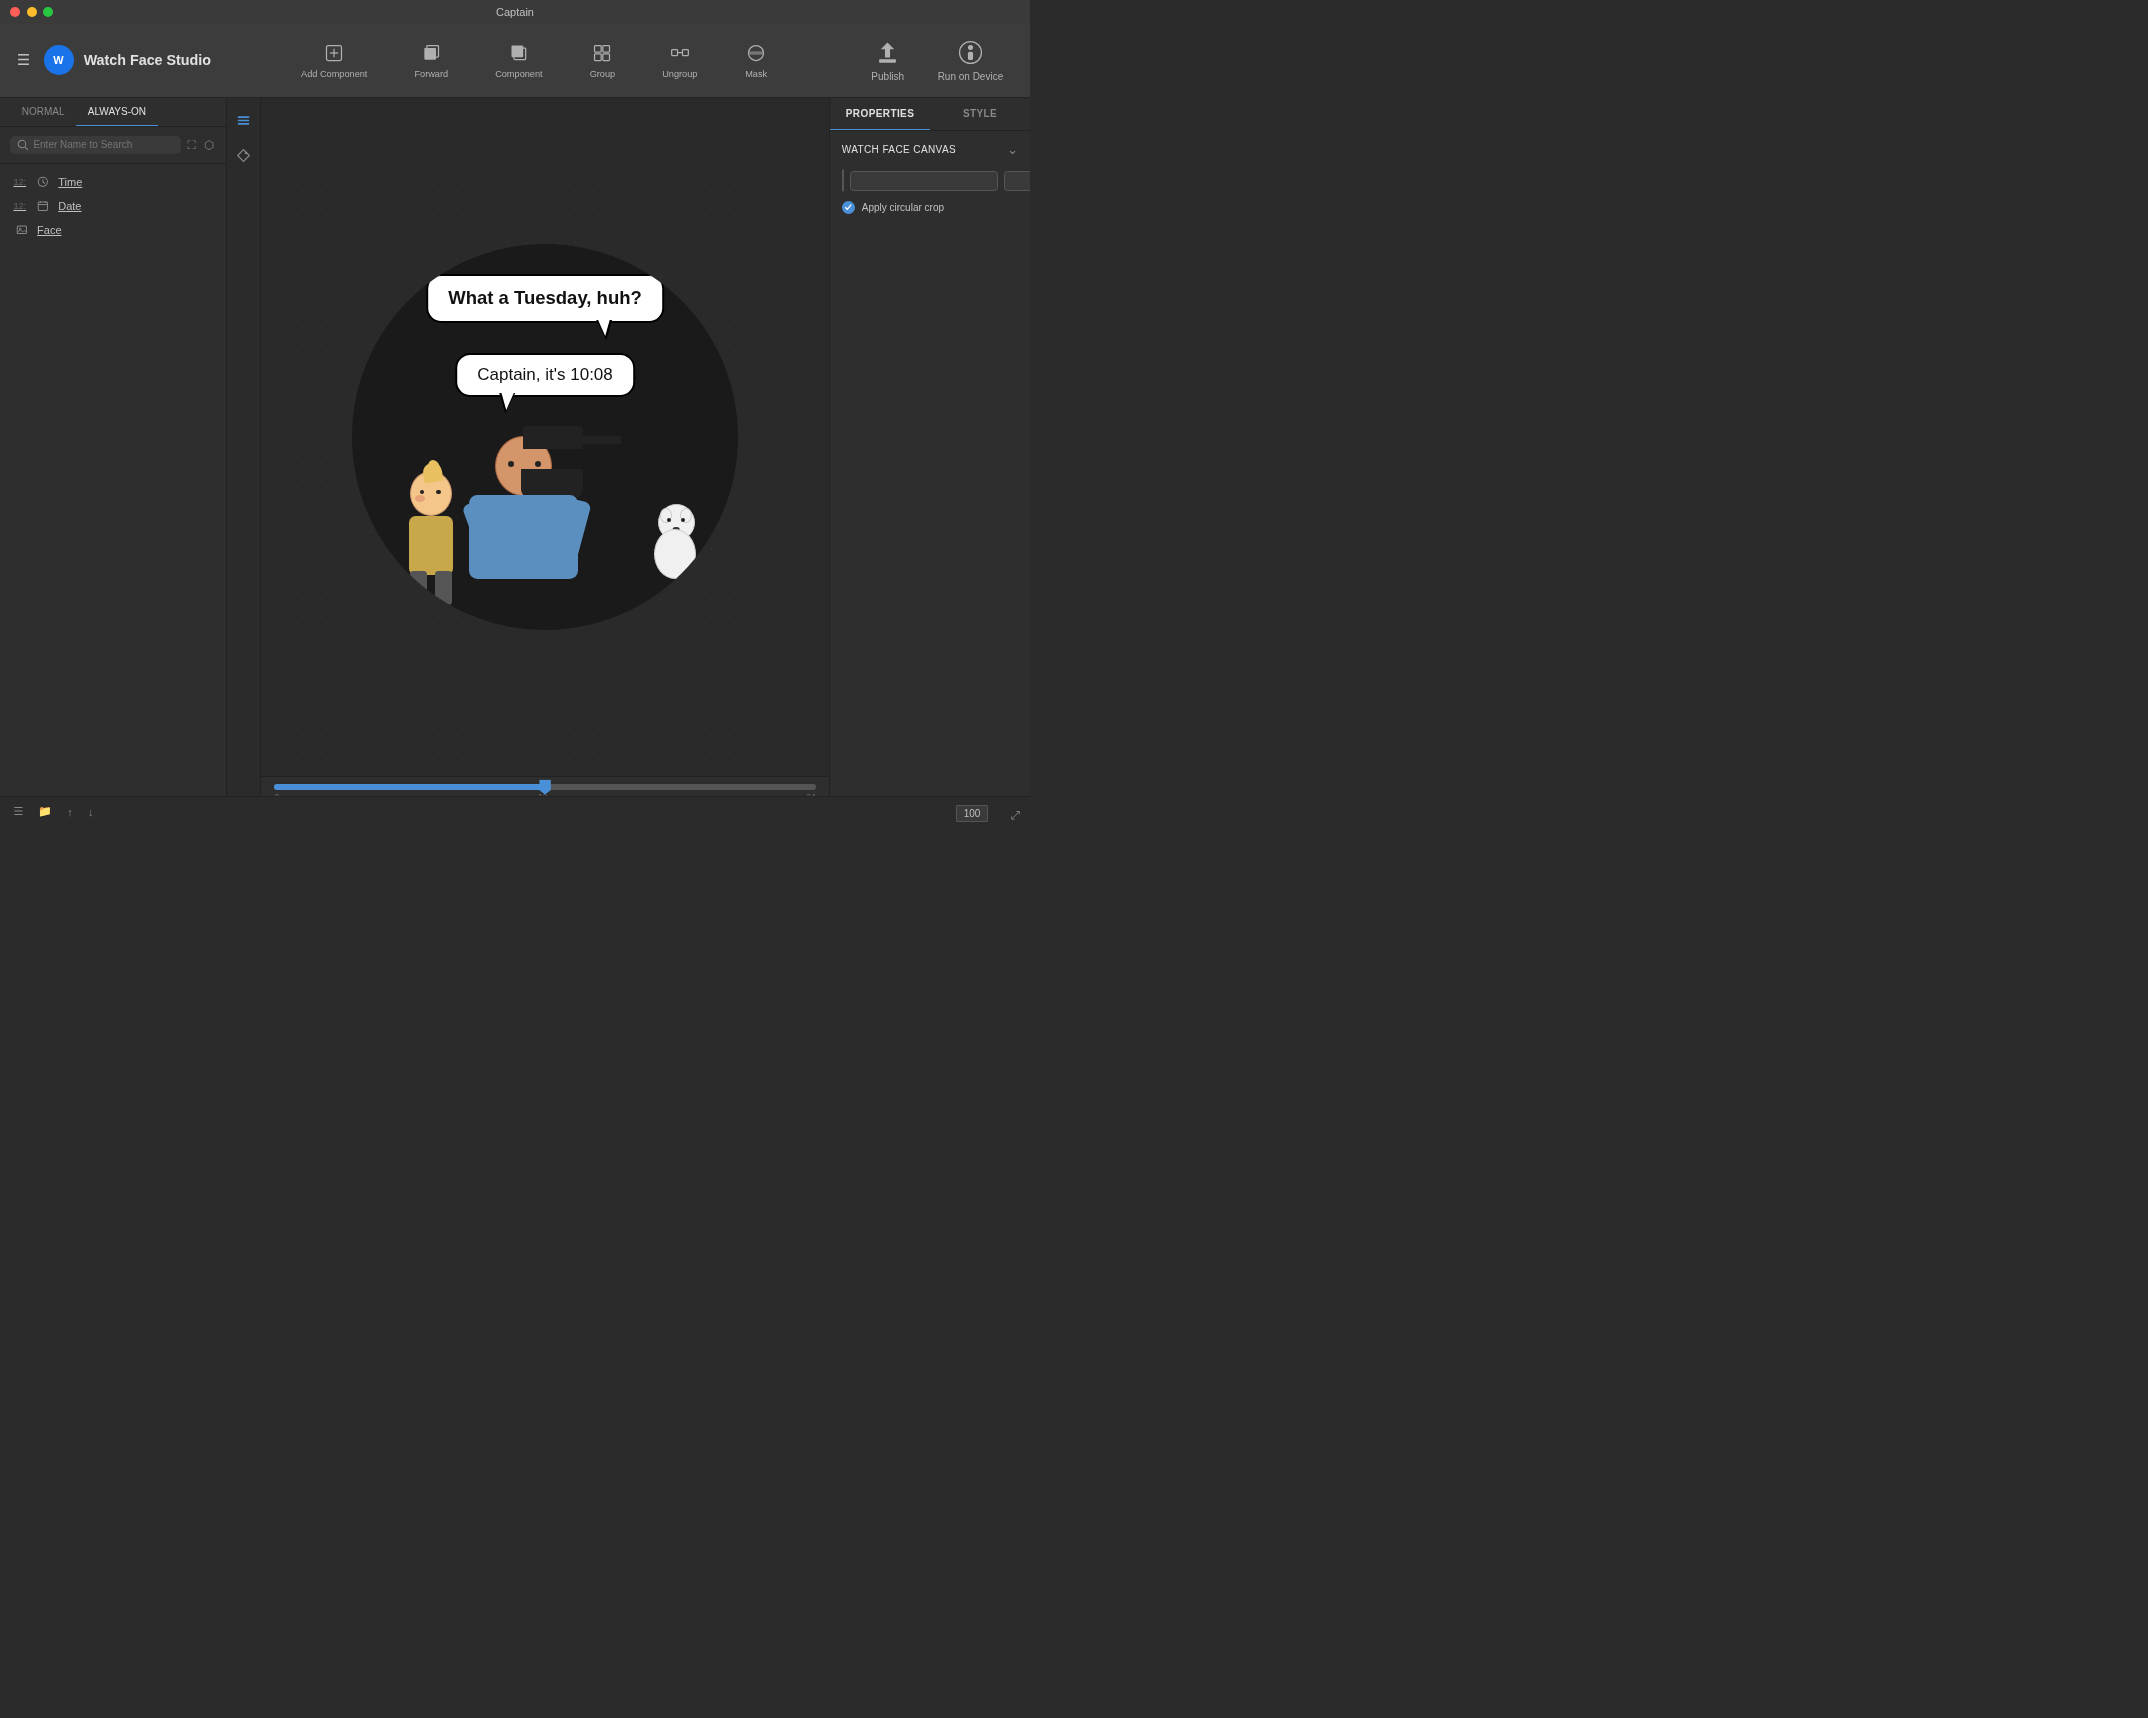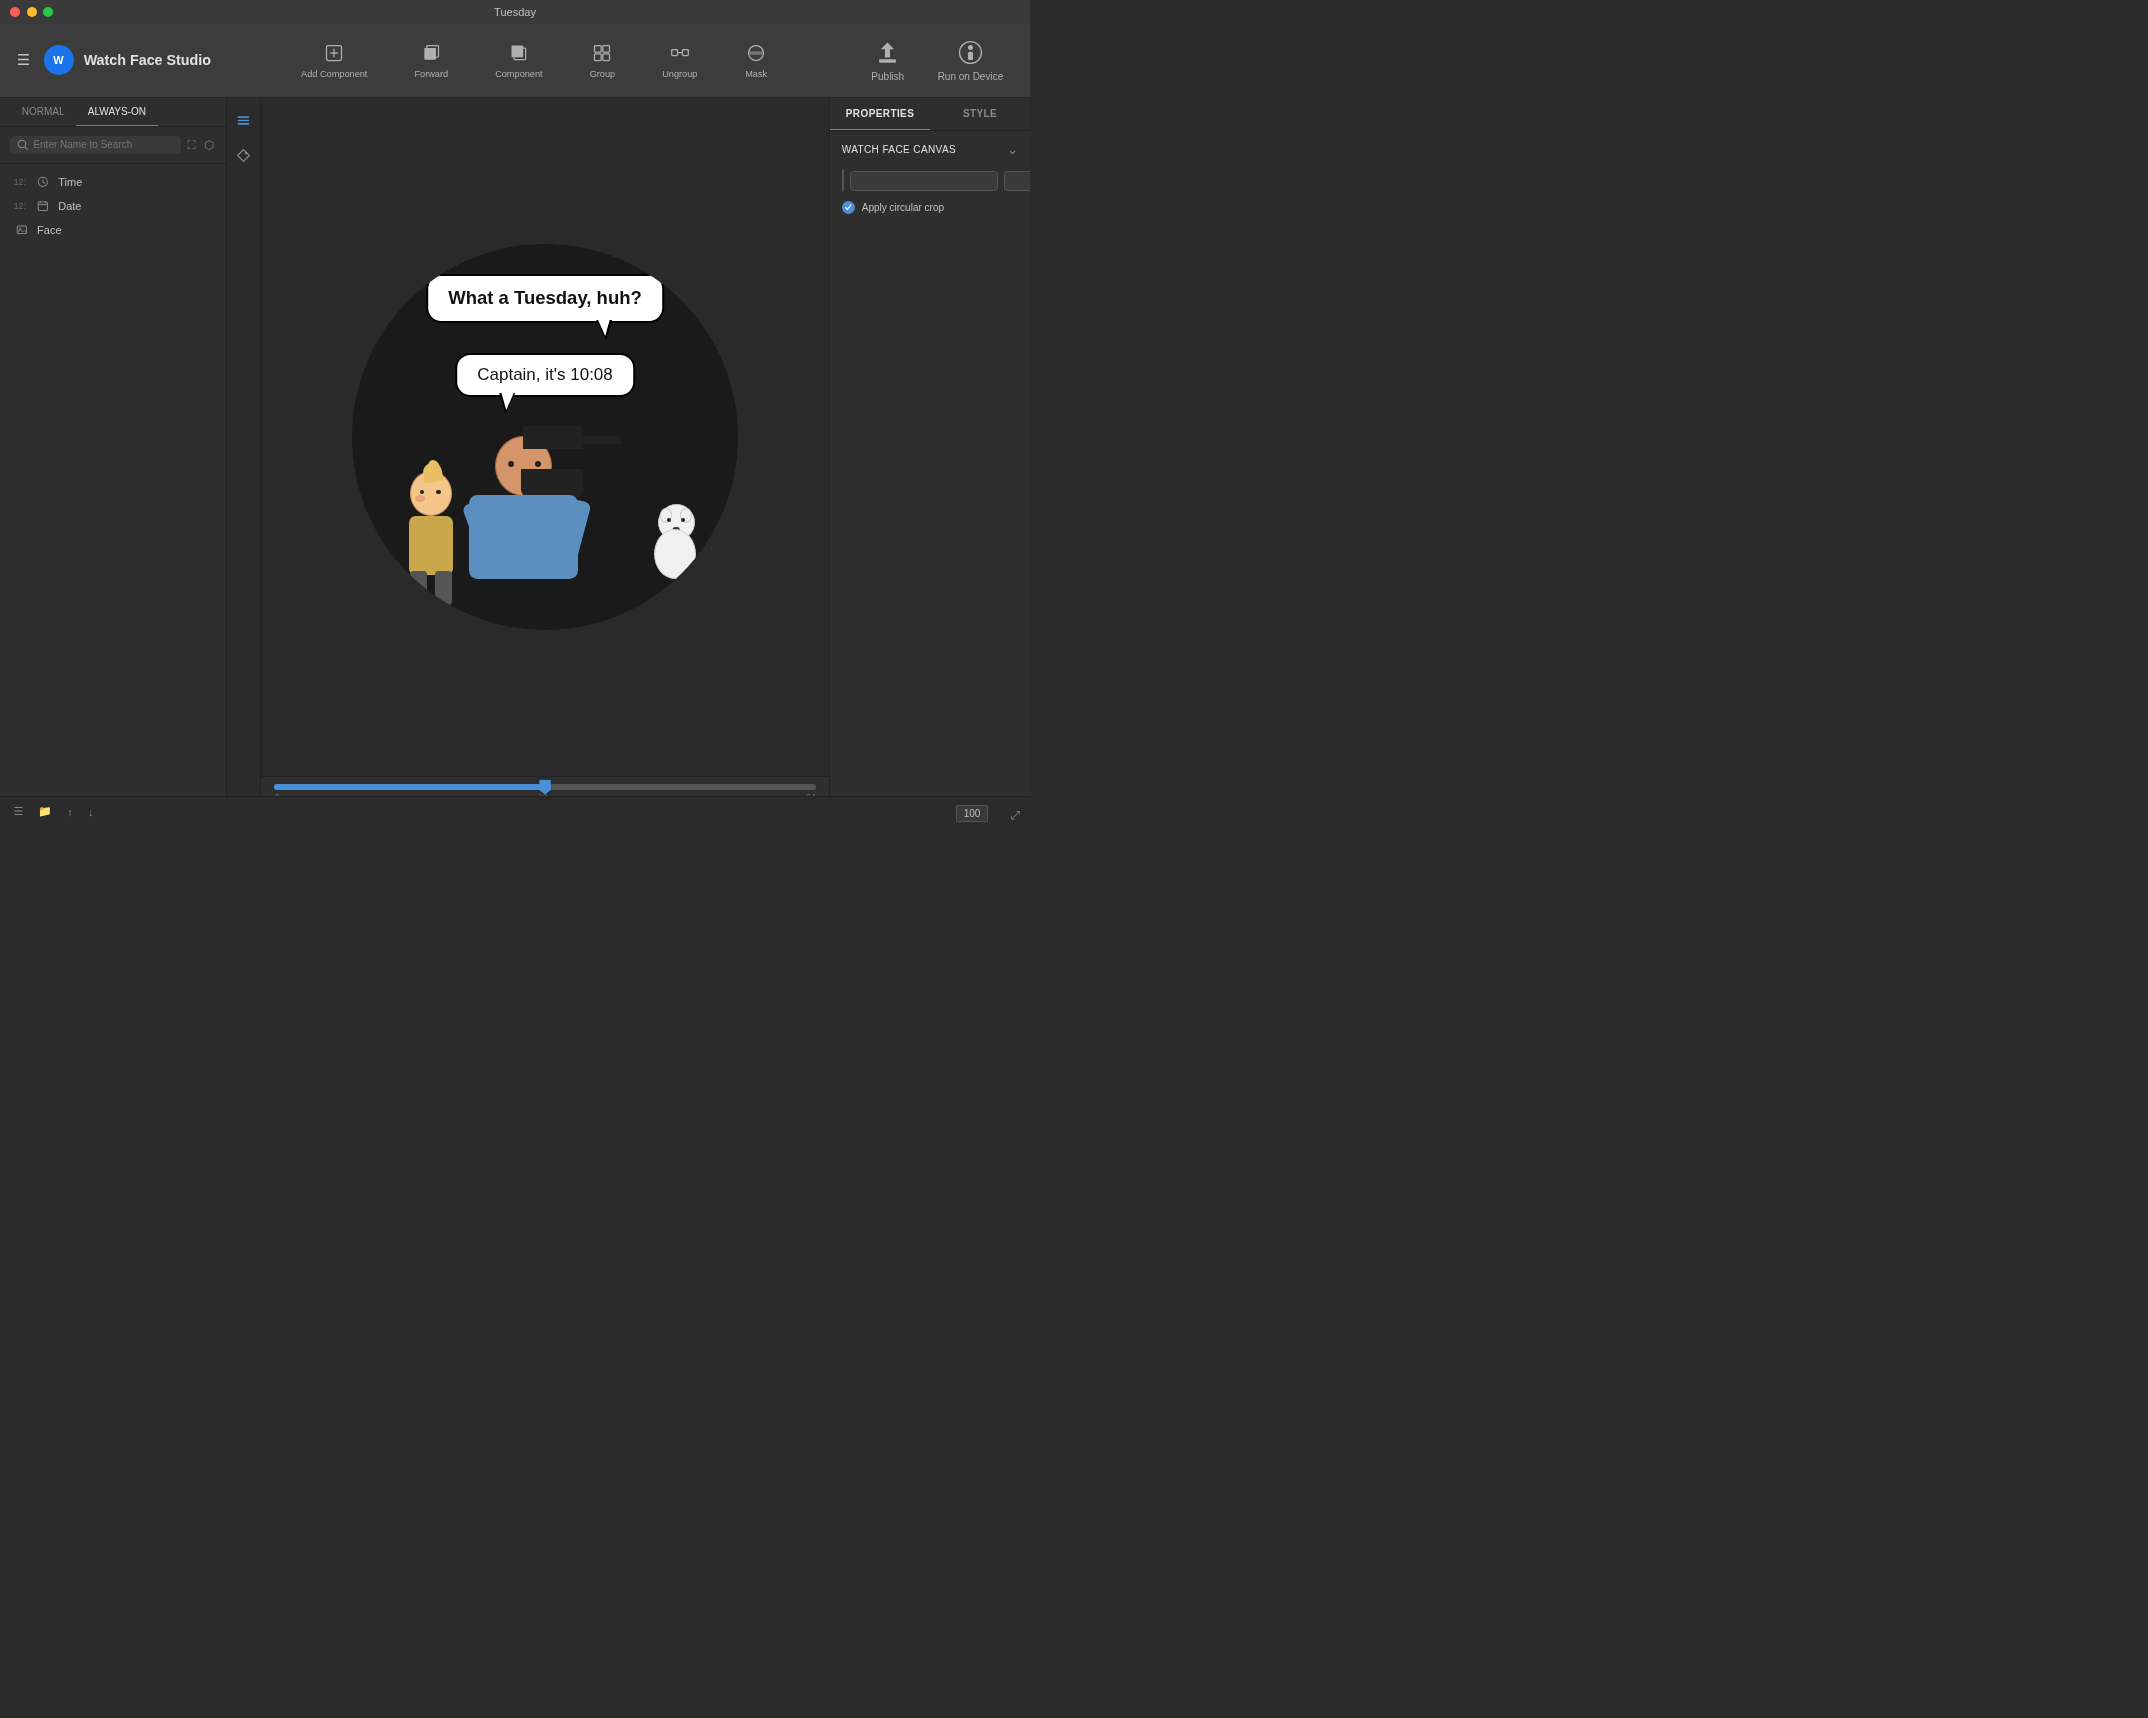--- a/index.html
+++ b/index.html
@@ -212,20 +212,21 @@
       overflow-y: auto;
     }
     .layer-item {
       display: flex;
       align-items: center;
       gap: 6.7px;
       padding: 5.9px 13.4px;
       font-size: 11px;
       color: #c0c0c0;
       cursor: pointer;
+      text-decoration: underline;
     }
     .layer-icon {
       font-size: 11px;
       color: #888;
       width: 17px;
       display: flex;
       align-items: center;
       justify-content: center;
     }
     .layer-number {
@@ -858,21 +859,21 @@
   </style>
 </head>
 <body>
 
 <div id="titlebar">
   <div id="window-controls">
     <div class="traffic-light close"></div>
     <div class="traffic-light minimize"></div>
     <div class="traffic-light maximize"></div>
   </div>
-  <span id="titlebar-title">Tuesday</span>
+  <span id="titlebar-title">Captain</span>
 </div>
 
 <div id="toolbar">
   <div id="toolbar-left">
     <button id="hamburger-btn">☰</button>
     <div id="app-logo">
       <svg width="18.5" height="18.5" viewBox="0 0 22 22" fill="none" style="font-size:18px">
         <circle cx="11" cy="11" r="10" fill="#1a73e8"></circle>
         <text x="5" y="16" font-size="13" fill="white" font-weight="bold">W</text>
       </svg>

